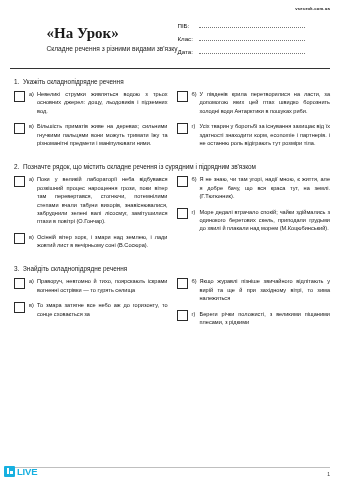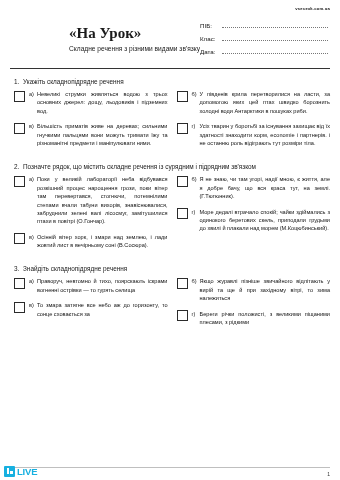--- a/index.html
+++ b/index.html
@@ -27,21 +27,21 @@
     font-family: "Liberation Sans", sans-serif;
     font-size: 4.2px;
     letter-spacing: 0.2px;
     color: #111;
     font-weight: bold;
     margin-bottom: 6px;
   }
   .header {
     display: flex;
     align-items: flex-start;
-    justify-content: flex-end;
+    justify-content: center;
     border-bottom: 0.6px solid #333;
     padding-bottom: 8px;
   }
   .title-block {
     padding-left: 14px;
     padding-top: 8px;
   }
   .title {
     font-size: 15px;
     font-weight: bold;

